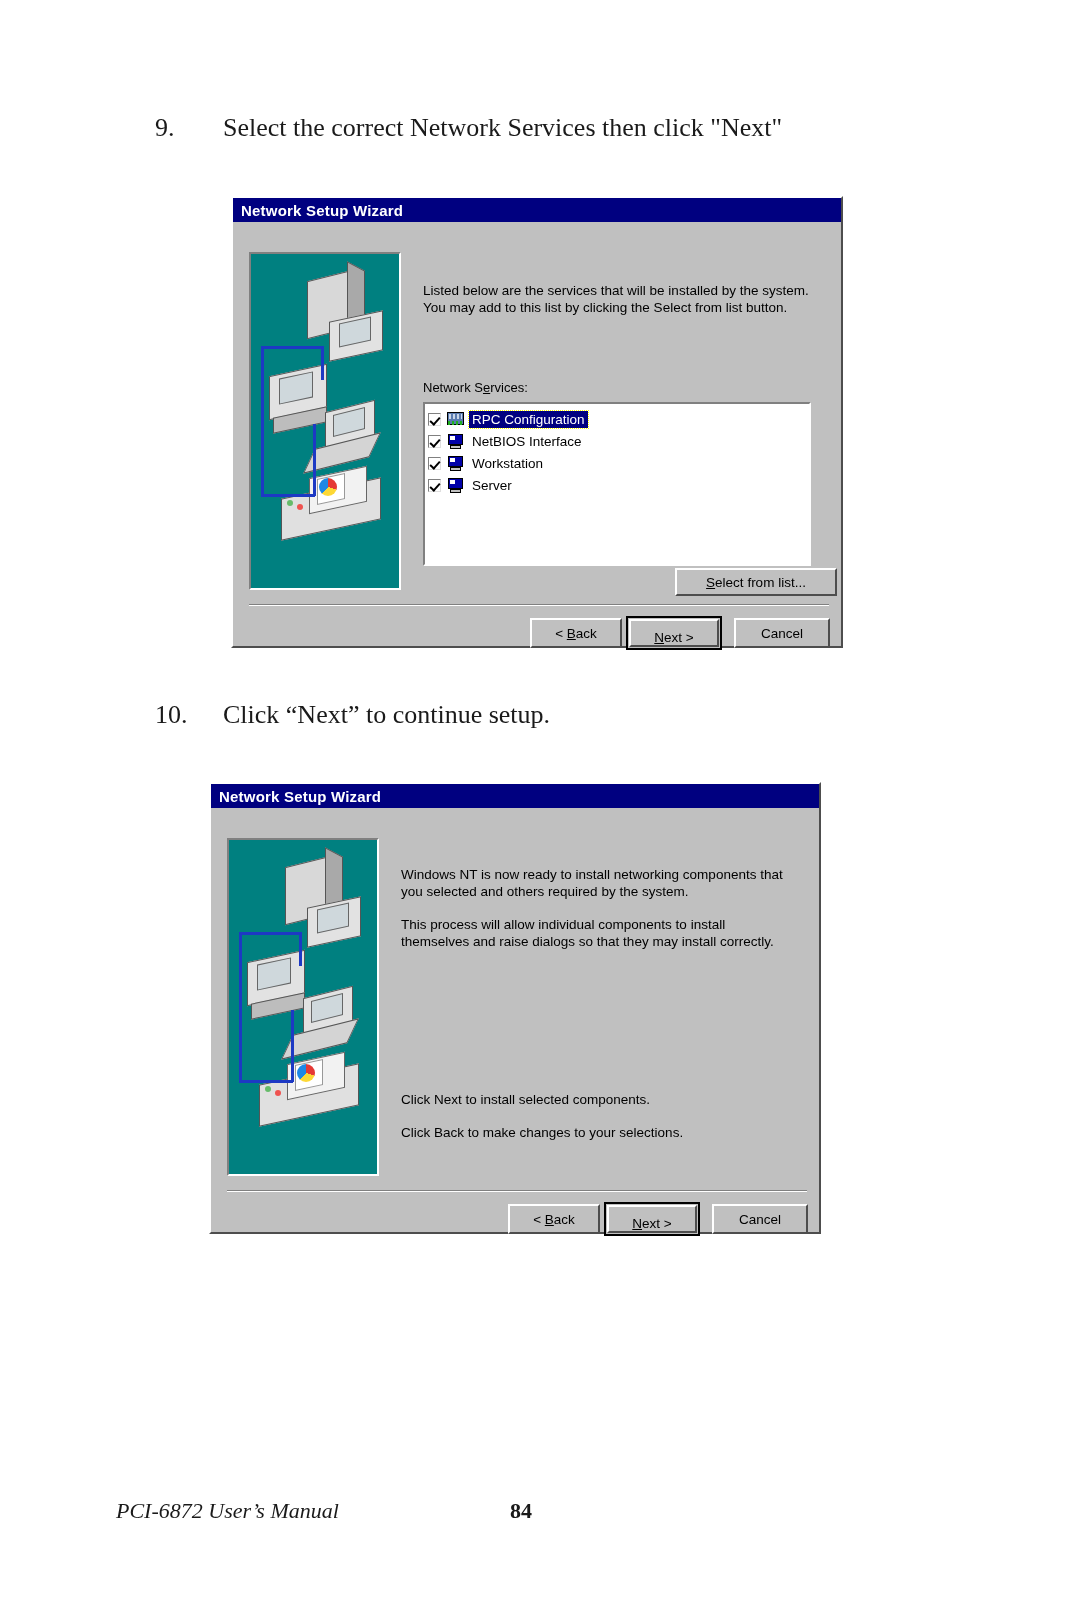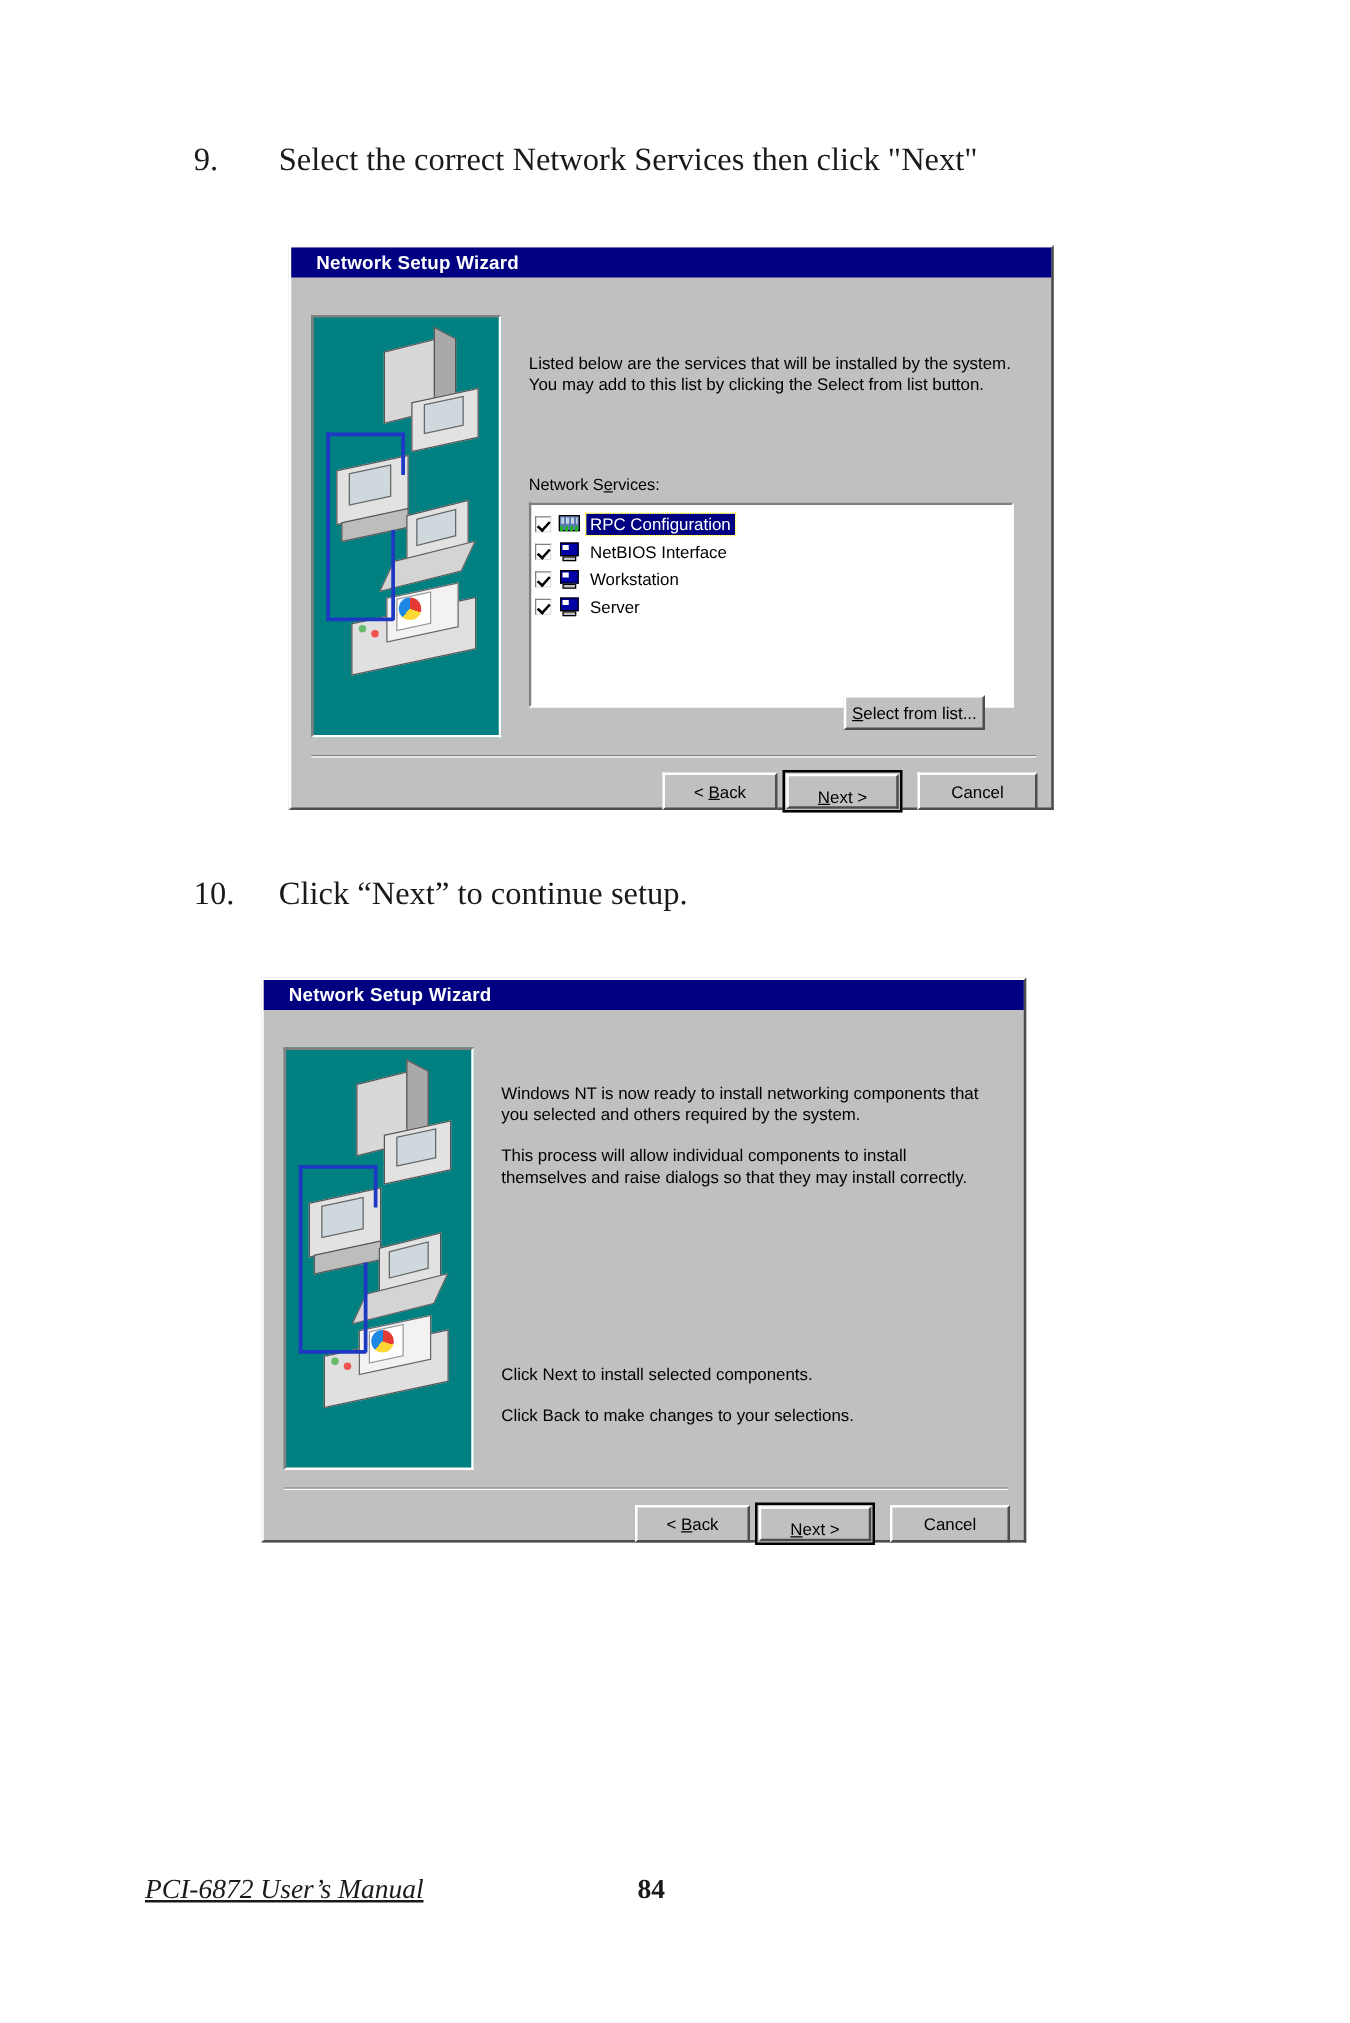--- a/index.html
+++ b/index.html
@@ -44,21 +44,21 @@
     font-family: "Liberation Sans", sans-serif;
   }
   .titlebar {
     height: 24px;
     background: #000080;
     color: #ffffff;
     font-size: 15px;
     font-weight: bold;
     display: flex;
     align-items: center;
-    padding-left: 20px;
+    padding-left: 8px;
     letter-spacing: 0.2px;
     box-sizing: border-box;
   }
   .dlg-body {
     position: relative;
     width: 100%;
     box-sizing: border-box;
   }
 
   
@@ -234,21 +234,20 @@
     bottom: 120px;
     font-family: "Liberation Serif", serif;
     font-style: italic;
     font-size: 22px;
     color: #1a1a1a;
   }
   .footer-title {
     position: absolute;
     left: 116px;
     white-space: nowrap;
-    text-decoration: underline;
   }
   .footer-page {
     position: absolute;
     left: 510px;
     font-style: normal;
     font-weight: bold;
   }
   .box3d { position:absolute; }
   .net-line { position:absolute; background:#1d39c4; }
 </style>
@@ -335,21 +334,21 @@
       <div class="lb-row">
         <span class="cb"></span>
         <span class="svc-icon ico-monitor">
           <span class="scr"></span>
             <span class="base"></span>
         </span>
         <span class="svc-label">Server</span>
       </div>
     </div>
 
-    <div class="btn" style="left:442px; top:334px; width:113px; height:28px;">
+    <div class="btn" style="left:442px; top:346px; width:162px; height:28px;">
       <span><span class="u">S</span>elect from list...</span>
     </div>
 
     <div class="sep" style="left:16px; top:382px; width:580px;"></div>
 
     <div class="btn" style="left:297px; top:396px; width:92px; height:30px;">
       <span>&lt; <span class="u">B</span>ack</span>
     </div>
 
     <div class="btn default" style="left:393px; top:394px; width:96px; height:34px;">

